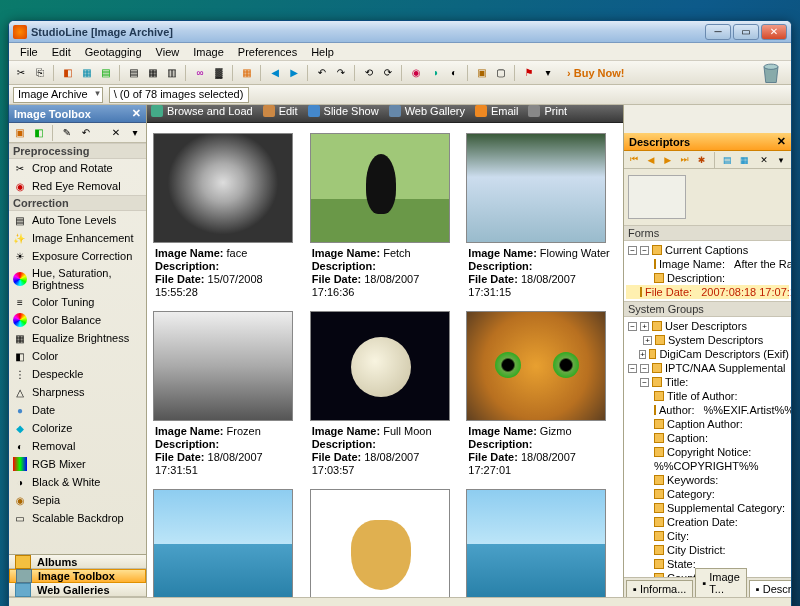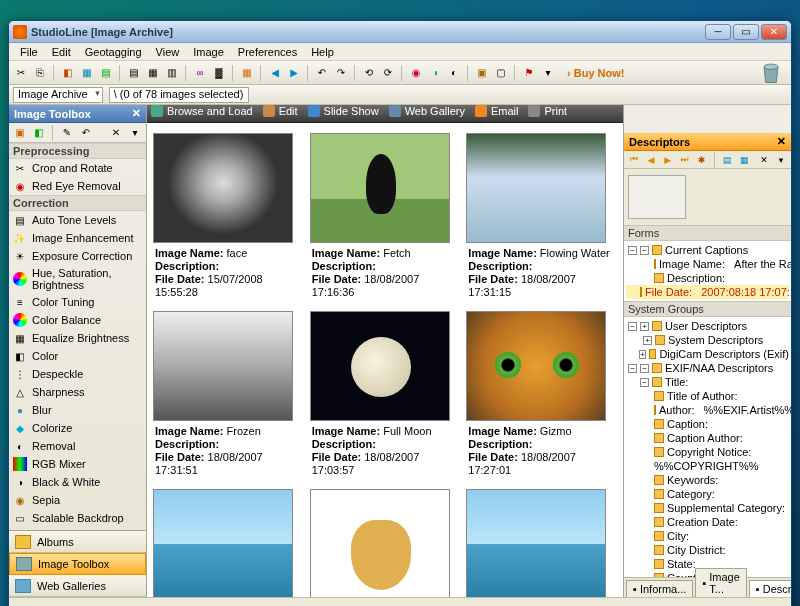--- a/index.html
+++ b/index.html
@@ -26,21 +26,21 @@
 .content { flex:1; display:flex; overflow:hidden; }
 .leftcol { width:138px; background:linear-gradient(#f0eee4,#e8e5d6); border-right:1px solid #a8a488; display:flex; flex-direction:column; }
 .panelhdr { height:18px; background:linear-gradient(#7aa2d0,#4a7ab4); color:#fff; font-weight:bold; padding:0 5px; display:flex; align-items:center; border-bottom:1px solid #3a5a88; }
 .panelhdr .x { margin-left:auto; cursor:pointer; }
 .tbsmall { height:20px; display:flex; align-items:center; padding:0 3px; gap:3px; border-bottom:1px solid #c0bca8; }
 .toolbox { flex:1; overflow-y:auto; overflow-x:hidden; }
 .tcat { background:#e0ddd0; padding:1px 4px; font-weight:bold; color:#444; border-top:1px solid #d0ccc0; border-bottom:1px solid #d0ccc0; }
 .titem { padding:2px 4px; display:flex; align-items:center; gap:5px; cursor:pointer; }
 .ticn { width:14px; height:14px; flex-shrink:0; display:flex; align-items:center; justify-content:center; font-size:10px; }
 .bottompanels { border-top:1px solid #a8a488; }
-.bpanel { height:22px; display:flex; align-items:center; padding:0 6px; gap:6px; cursor:pointer; border-bottom:1px solid #c0bca8; background:linear-gradient(#f8f6ec,#e6e2d0); }
+.bpanel { height:14px; display:flex; align-items:center; padding:0 6px; gap:6px; cursor:pointer; border-bottom:1px solid #c0bca8; background:linear-gradient(#f8f6ec,#e6e2d0);font-weight:bold; }
 .bpanel.sel { background:linear-gradient(#ffe090,#ffb030); border:1px solid #e09000; }
 .bicn { width:16px; height:14px; }
 .midcol { flex:1; display:flex; flex-direction:column; background:#fff; overflow:hidden; }
 .midbar { height:18px; background:linear-gradient(#6a6a6a,#3a3a3a); display:flex; align-items:flex-start; padding:0 4px; gap:10px; border-bottom:1px solid #222; }
 .midbar .mbtn { color:#fff; display:flex; align-items:center; gap:4px; cursor:pointer; }
 .micn { width:12px; height:12px; background:#888; border-radius:2px; }
 .thumbs { flex:1; overflow:auto; padding:10px 6px; display:grid; grid-template-columns:repeat(3,1fr); gap:8px 6px; }
 .card { display:flex; flex-direction:column; }
 .thumb { width:140px; height:110px; background:#444; border:1px solid #888; position:relative; overflow:hidden; }
 .meta { padding:4px 2px; line-height:13px; }
@@ -214,21 +214,21 @@
         <div class="titem">
             <div class="ticn">⋮</div>
             <span>Despeckle</span>
           </div>
         <div class="titem">
             <div class="ticn">△</div>
             <span>Sharpness</span>
           </div>
         <div class="titem">
             <div class="ticn" style="color:#48c">●</div>
-            <span>Blur</span>
+            <span>Date</span>
           </div>
         <div class="titem">
             <div class="ticn" style="color:#0ac">◆</div>
             <span>Colorize</span>
           </div>
         <div class="titem">
             <div class="ticn">◐</div>
             <span>Removal</span>
           </div>
         <div class="titem">
@@ -382,39 +382,39 @@
         <div class="dnode">
             <div style="width:12px"></div>
             <div class="dexp">+</div>
             <div class="dico"></div>
             <span>DigiCam Descriptors (Exif)</span>
           </div>
         <div class="dnode">
             <div class="dexp">−</div>
             <div class="dexp">−</div>
             <div class="dico"></div>
-            <span>EXIF/NAA Descriptors</span>
+            <span>IPTC/NAA Supplemental</span>
           </div>
         <div class="dnode" style="padding-left:14px">
             <div class="dexp">−</div>
             <div class="dico"></div>
             <span>Title:</span>
           </div>
         <div class="dnode" style="padding-left:28px">
             <div class="dico"></div>
             <span>Title of Author:</span>
           </div>
         <div class="dnode" style="padding-left:28px"><div class="dico"></div><span>Author:</span>&nbsp;<span>%%EXIF.Artist%%</span></div>
         <div class="dnode" style="padding-left:28px">
             <div class="dico"></div>
+            <span>Caption Author:</span>
+          </div>
+        <div class="dnode" style="padding-left:28px">
+            <div class="dico"></div>
             <span>Caption:</span>
-          </div>
-        <div class="dnode" style="padding-left:28px">
-            <div class="dico"></div>
-            <span>Caption Author:</span>
           </div>
         <div class="dnode" style="padding-left:28px">
             <div class="dico"></div>
             <span>Copyright Notice:</span>
           </div>
         <div class="dnode" style="padding-left:28px">
             <span>%%COPYRIGHT%%</span>
           </div>
         <div class="dnode" style="padding-left:28px">
             <div class="dico"></div>

